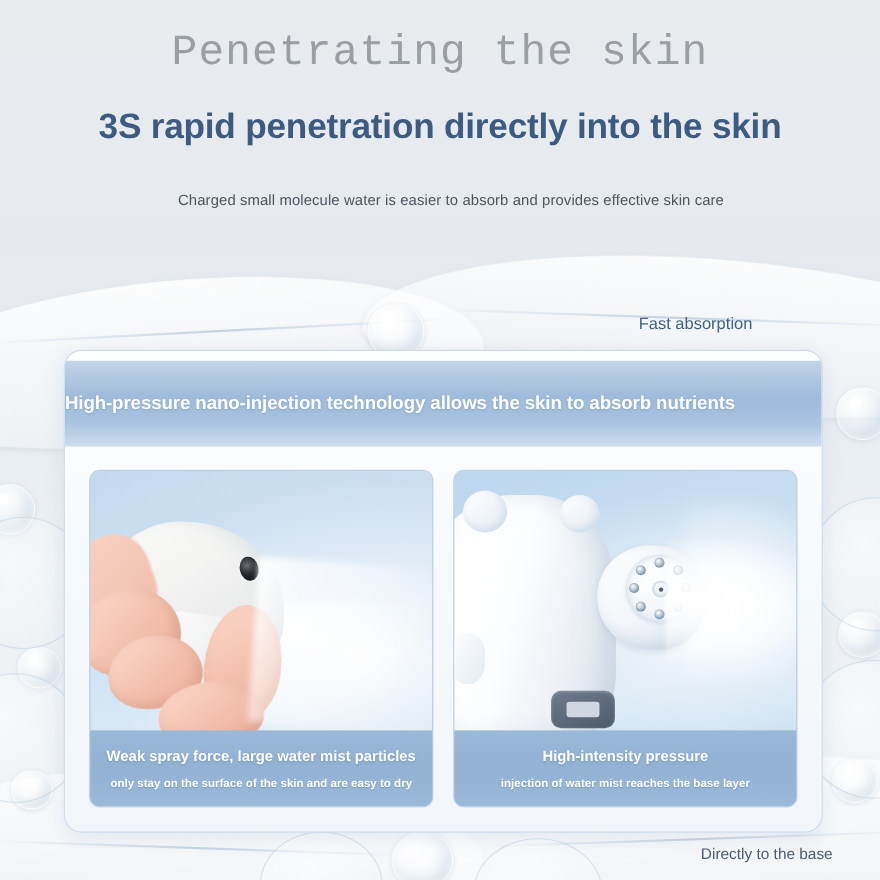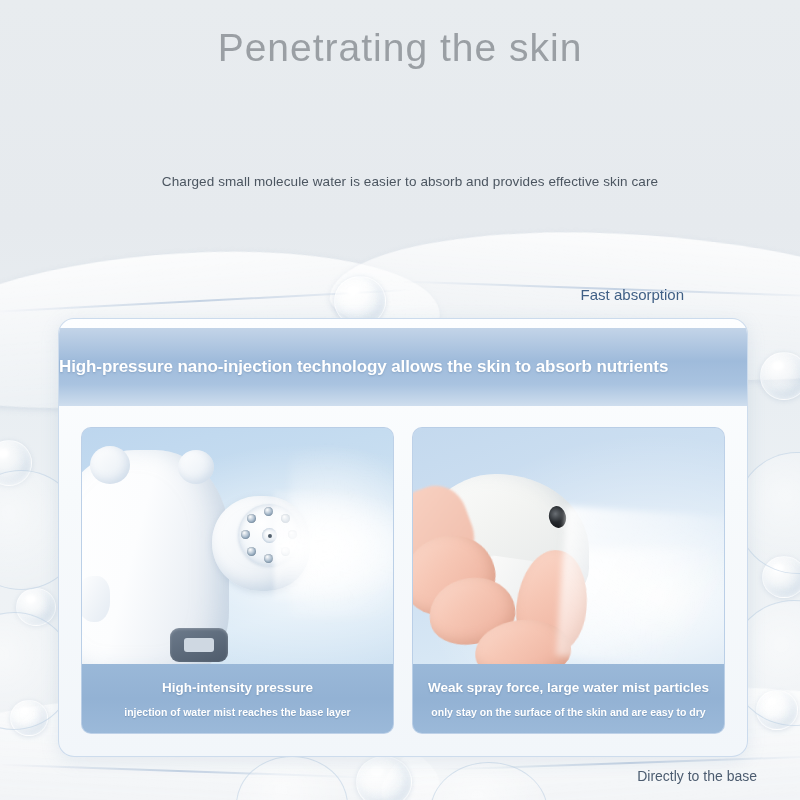--- a/index.html
+++ b/index.html
@@ -84,21 +84,21 @@
     border-radius: 50%;
     border: 1.5px solid rgba(186,205,226,0.55);
     background: radial-gradient(circle at 40% 35%, rgba(255,255,255,0.55), rgba(255,255,255,0.05) 70%);
   }
 
   
   .kicker {
     position: absolute;
     top: 26px; left: 0; right: 0;
     text-align: center;
-    font-family: Liberation Sans, sans-serif;
+    font-family: Liberation Mono, monospace;
     font-size: 39px;
     letter-spacing: 1px;
     color: #9a9fa4;
     font-weight: 400;
   }
   .headline {
     position: absolute;
     top: 96px; left: 0; right: 0;
     text-align: center;
     font-size: 32px;
@@ -408,32 +408,53 @@
 
     <div class="bubble-ring" style="left:-40px; top:470px; width:120px; height:118px;"></div>
     <div class="bubble-ring" style="left:736px; top:452px; width:120px; height:120px;"></div>
     <div class="bubble-ring" style="left:730px; top:600px; width:126px; height:124px;"></div>
     <div class="bubble-ring" style="left:-46px; top:612px; width:118px; height:116px;"></div>
     <div class="bubble-ring" style="left:236px; top:756px; width:110px; height:96px;"></div>
     <div class="bubble-ring" style="left:430px; top:762px; width:116px; height:98px;"></div>
   </div>
 
   <div class="kicker">Penetrating the skin</div>
+  <div class="headline">3S rapid penetration directly into the skin</div>
   <div class="subline">Charged small molecule water is easier to absorb and provides effective skin care</div>
 
   <div class="tag-fast">Fast absorption</div>
   <div class="tag-base">Directly to the base</div>
 
   <div class="card">
 
     <div class="card-band">
       <span class="card-band-text">High-pressure nano-injection technology allows the skin to absorb nutrients</span>
     </div>
 
     <div class="panels">
+
+      <div class="panel">
+        <div class="photo">
+          <div class="sky-r"></div>
+          <div class="mist-r2"></div>
+          <div class="bottle"></div>
+          <div class="bottle-neck"></div>
+          <div class="thumbweb"></div>
+          <div class="finger f1"></div>
+          <div class="finger f2"></div>
+          <div class="finger f3"></div>
+          <div class="finger f4"></div>
+          <div class="nozzle-hole"></div>
+          <div class="mist-r"></div>
+        </div>
+        <div class="caption">
+          <span class="caption-title">Weak spray force, large water mist particles</span>
+          <span class="caption-sub">only stay on the surface of the skin and are easy to dry</span>
+        </div>
+      </div>
 
       <div class="panel">
         <div class="photo">
           <div class="sky-l"></div>
           <div class="bear"></div>
           <div class="ear ear-l"></div>
           <div class="ear ear-r"></div>
           <div class="paw"></div>
           <div class="nozzle-housing"></div>
           <div class="nozzle-disc">
@@ -450,36 +471,16 @@
           <div class="mist-l2"></div>
           <div class="mist-l"></div>
           <div class="btn-pad"></div>
         </div>
         <div class="caption">
           <span class="caption-title">High-intensity pressure</span>
           <span class="caption-sub">injection of water mist reaches the base layer</span>
         </div>
       </div>
 
-      <div class="panel">
-        <div class="photo">
-          <div class="sky-r"></div>
-          <div class="mist-r2"></div>
-          <div class="bottle"></div>
-          <div class="bottle-neck"></div>
-          <div class="thumbweb"></div>
-          <div class="finger f1"></div>
-          <div class="finger f2"></div>
-          <div class="finger f3"></div>
-          <div class="finger f4"></div>
-          <div class="nozzle-hole"></div>
-          <div class="mist-r"></div>
-        </div>
-        <div class="caption">
-          <span class="caption-title">Weak spray force, large water mist particles</span>
-          <span class="caption-sub">only stay on the surface of the skin and are easy to dry</span>
-        </div>
-      </div>
-
     </div>
   </div>
 
 </div>
 
 </body></html>

